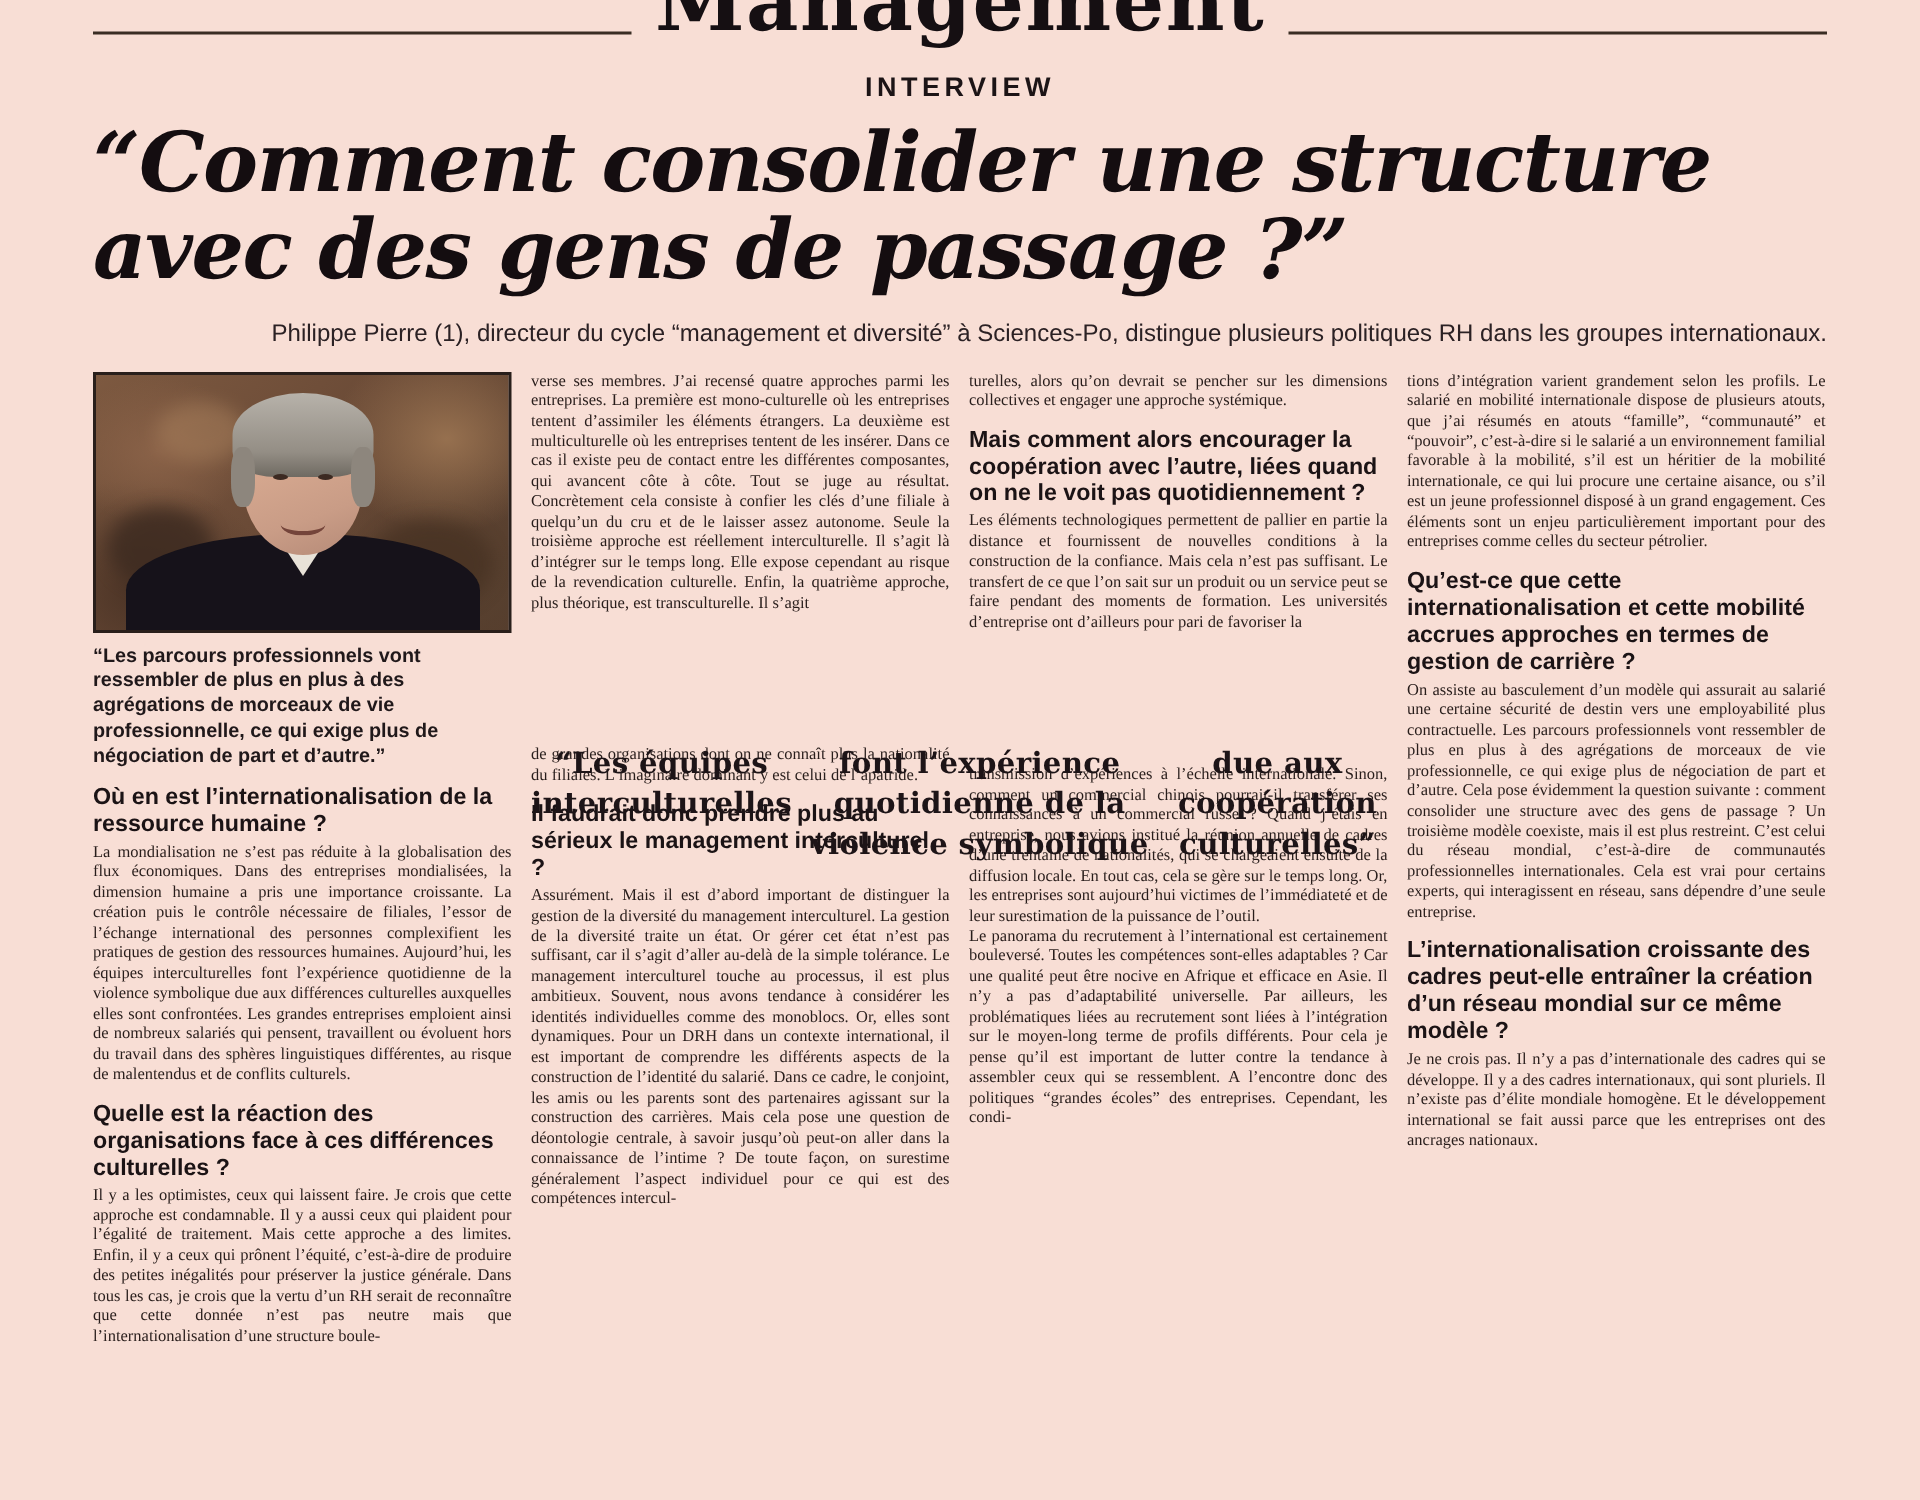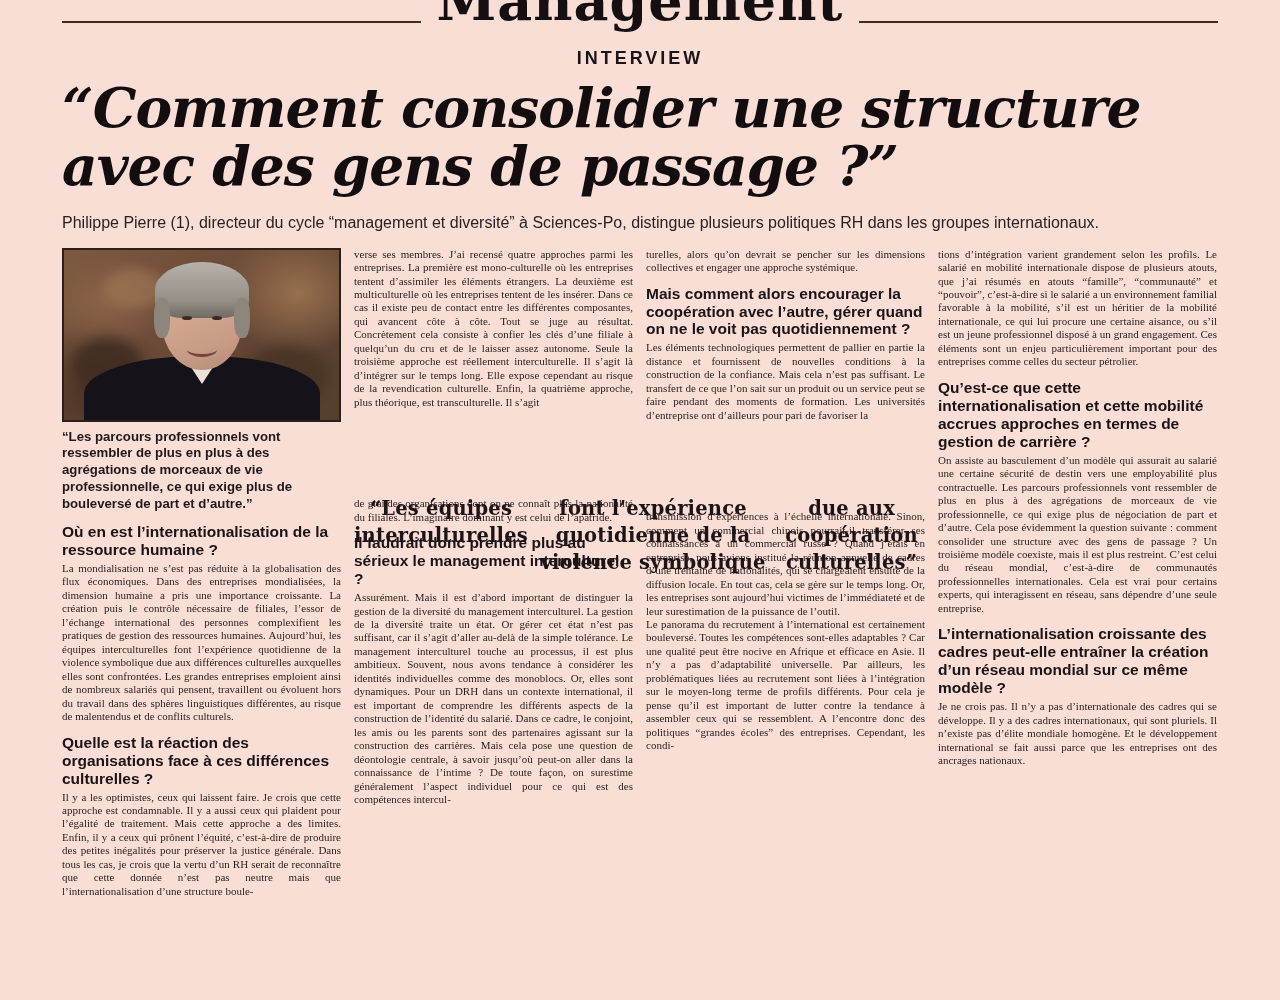--- a/index.html
+++ b/index.html
@@ -20,21 +20,21 @@
   }
   .kicker{
     text-align:center;font-family:"Liberation Sans",sans-serif;font-weight:700;
     font-size:18px;letter-spacing:3px;color:#1c1416;margin-top:12px;
   }
   .headline{
     font-family:"DejaVu Serif",serif;font-style:italic;font-weight:700;
     font-size:55px;line-height:1.06;color:#140d10;margin-top:10px;letter-spacing:-1px;
   }
   .standfirst{
-    text-align:left;font-family:"Liberation Sans",sans-serif;font-size:16px;
+    text-align:right;font-family:"Liberation Sans",sans-serif;font-size:16px;
     color:#2b2124;margin-top:18px;
   }
   
   .main{position:relative;display:flex;gap:13px;margin-top:16px;height:742px;overflow:hidden;}
   .col{width:279px;flex:0 0 279px;}
   .qhead{
     font-family:"Liberation Sans",sans-serif;font-weight:700;
     font-size:15.5px;line-height:1.16;color:#1b1315;margin:10px 0 3px;
   }
   .body-p{font-size:11px;line-height:1.225;text-align:justify;margin:0;color:#281d1b;}
@@ -132,42 +132,42 @@
         <div class="suit"></div>
         <div class="shirt"></div>
         <div class="face"></div>
         <div class="hair"></div>
         <div class="hair-side left"></div>
         <div class="hair-side right"></div>
         <div class="eye left"></div>
         <div class="eye right"></div>
         <div class="smile"></div>
       </div>
-      <div class="caption">“Les parcours professionnels vont ressembler de plus en plus à des agrégations de morceaux de vie professionnelle, ce qui exige plus de bouleversé de part et d’autre.”</div>
+      <div class="caption">“Les parcours professionnels vont ressembler de plus en plus à des agrégations de morceaux de vie professionnelle, ce qui exige plus de négociation de part et d’autre.”</div>
 
       <h3 class="qhead">Où en est l’internationalisation de la ressource humaine ?</h3>
       <p class="body-p">La mondialisation ne s’est pas réduite à la globalisation des flux économiques. Dans des entreprises mondialisées, la dimension humaine a pris une importance croissante. La création puis le contrôle nécessaire de filiales, l’essor de l’échange international des personnes complexifient les pratiques de gestion des ressources humaines. Aujourd’hui, les équipes interculturelles font l’expérience quotidienne de la violence symbolique due aux différences culturelles auxquelles elles sont confrontées. Les grandes entreprises emploient ainsi de nombreux salariés qui pensent, travaillent ou évoluent hors du travail dans des sphères linguistiques différentes, au risque de malentendus et de conflits culturels.</p>
 
       <h3 class="qhead">Quelle est la réaction des organisations face à ces différences culturelles ?</h3>
       <p class="body-p">Il y a les optimistes, ceux qui laissent faire. Je crois que cette approche est condamnable. Il y a aussi ceux qui plaident pour l’égalité de traitement. Mais cette approche a des limites. Enfin, il y a ceux qui prônent l’équité, c’est-à-dire de produire des petites inégalités pour préserver la justice générale. Dans tous les cas, je crois que la vertu d’un RH serait de reconnaître que cette donnée n’est pas neutre mais que l’internationalisation d’une structure boule-</p>
     </div>
 
     <div class="col">
       <p class="body-p">verse ses membres. J’ai recensé quatre approches parmi les entreprises. La première est mono-culturelle où les entreprises tentent d’assimiler les éléments étrangers. La deuxième est multiculturelle où les entreprises tentent de les insérer. Dans ce cas il existe peu de contact entre les différentes composantes, qui avancent côte à côte. Tout se juge au résultat. Concrètement cela consiste à confier les clés d’une filiale à quelqu’un du cru et de le laisser assez autonome. Seule la troisième approche est réellement interculturelle. Il s’agit là d’intégrer sur le temps long. Elle expose cependant au risque de la revendication culturelle. Enfin, la quatrième approche, plus théorique, est transculturelle. Il s’agit</p>
       <div class="spacer"></div>
       <p class="body-p">de grandes organisations dont on ne connaît plus la nationalité du filiales. L’imaginaire dominant y est celui de l’apatride.</p>
 
       <h3 class="qhead">Il faudrait donc prendre plus au sérieux le management interculturel ?</h3>
       <p class="body-p">Assurément. Mais il est d’abord important de distinguer la gestion de la diversité du management interculturel. La gestion de la diversité traite un état. Or gérer cet état n’est pas suffisant, car il s’agit d’aller au-delà de la simple tolérance. Le management interculturel touche au processus, il est plus ambitieux. Souvent, nous avons tendance à considérer les identités individuelles comme des monoblocs. Or, elles sont dynamiques. Pour un DRH dans un contexte international, il est important de comprendre les différents aspects de la construction de l’identité du salarié. Dans ce cadre, le conjoint, les amis ou les parents sont des partenaires agissant sur la construction des carrières. Mais cela pose une question de déontologie centrale, à savoir jusqu’où peut-on aller dans la connaissance de l’intime ? De toute façon, on surestime généralement l’aspect individuel pour ce qui est des compétences intercul-</p>
     </div>
 
     <div class="col">
       <p class="body-p">turelles, alors qu’on devrait se pencher sur les dimensions collectives et engager une approche systémique.</p>
 
-      <h3 class="qhead">Mais comment alors encourager la coopération avec l’autre, gérer quand on ne le voit pas quotidiennement ?</h3>
+      <h3 class="qhead">Mais comment alors encourager la coopération avec l’autre, liées quand on ne le voit pas quotidiennement ?</h3>
       <p class="body-p">Les éléments technologiques permettent de pallier en partie la distance et fournissent de nouvelles conditions à la construction de la confiance. Mais cela n’est pas suffisant. Le transfert de ce que l’on sait sur un produit ou un service peut se faire pendant des moments de formation. Les universités d’entreprise ont d’ailleurs pour pari de favoriser la</p>
       <div class="spacer"></div>
       <p class="body-p">transmission d’expériences à l’échelle internationale. Sinon, comment un commercial chinois pourrait-il transférer ses connaissances à un commercial russe ? Quand j’étais en entreprise, nous avions institué la réunion annuelle de cadres d’une trentaine de nationalités, qui se chargeaient ensuite de la diffusion locale. En tout cas, cela se gère sur le temps long. Or, les entreprises sont aujourd’hui victimes de l’immédiateté et de leur surestimation de la puissance de l’outil.</p>
 
       <p class="body-p">Le panorama du recrutement à l’international est certainement bouleversé. Toutes les compétences sont-elles adaptables ? Car une qualité peut être nocive en Afrique et efficace en Asie. Il n’y a pas d’adaptabilité universelle. Par ailleurs, les problématiques liées au recrutement sont liées à l’intégration sur le moyen-long terme de profils différents. Pour cela je pense qu’il est important de lutter contre la tendance à assembler ceux qui se ressemblent. A l’encontre donc des politiques “grandes écoles” des entreprises. Cependant, les condi-</p>
     </div>
 
     <div class="col">
       <p class="body-p">tions d’intégration varient grandement selon les profils. Le salarié en mobilité internationale dispose de plusieurs atouts, que j’ai résumés en atouts “famille”, “communauté” et “pouvoir”, c’est-à-dire si le salarié a un environnement familial favorable à la mobilité, s’il est un héritier de la mobilité internationale, ce qui lui procure une certaine aisance, ou s’il est un jeune professionnel disposé à un grand engagement. Ces éléments sont un enjeu particulièrement important pour des entreprises comme celles du secteur pétrolier.</p>
 

